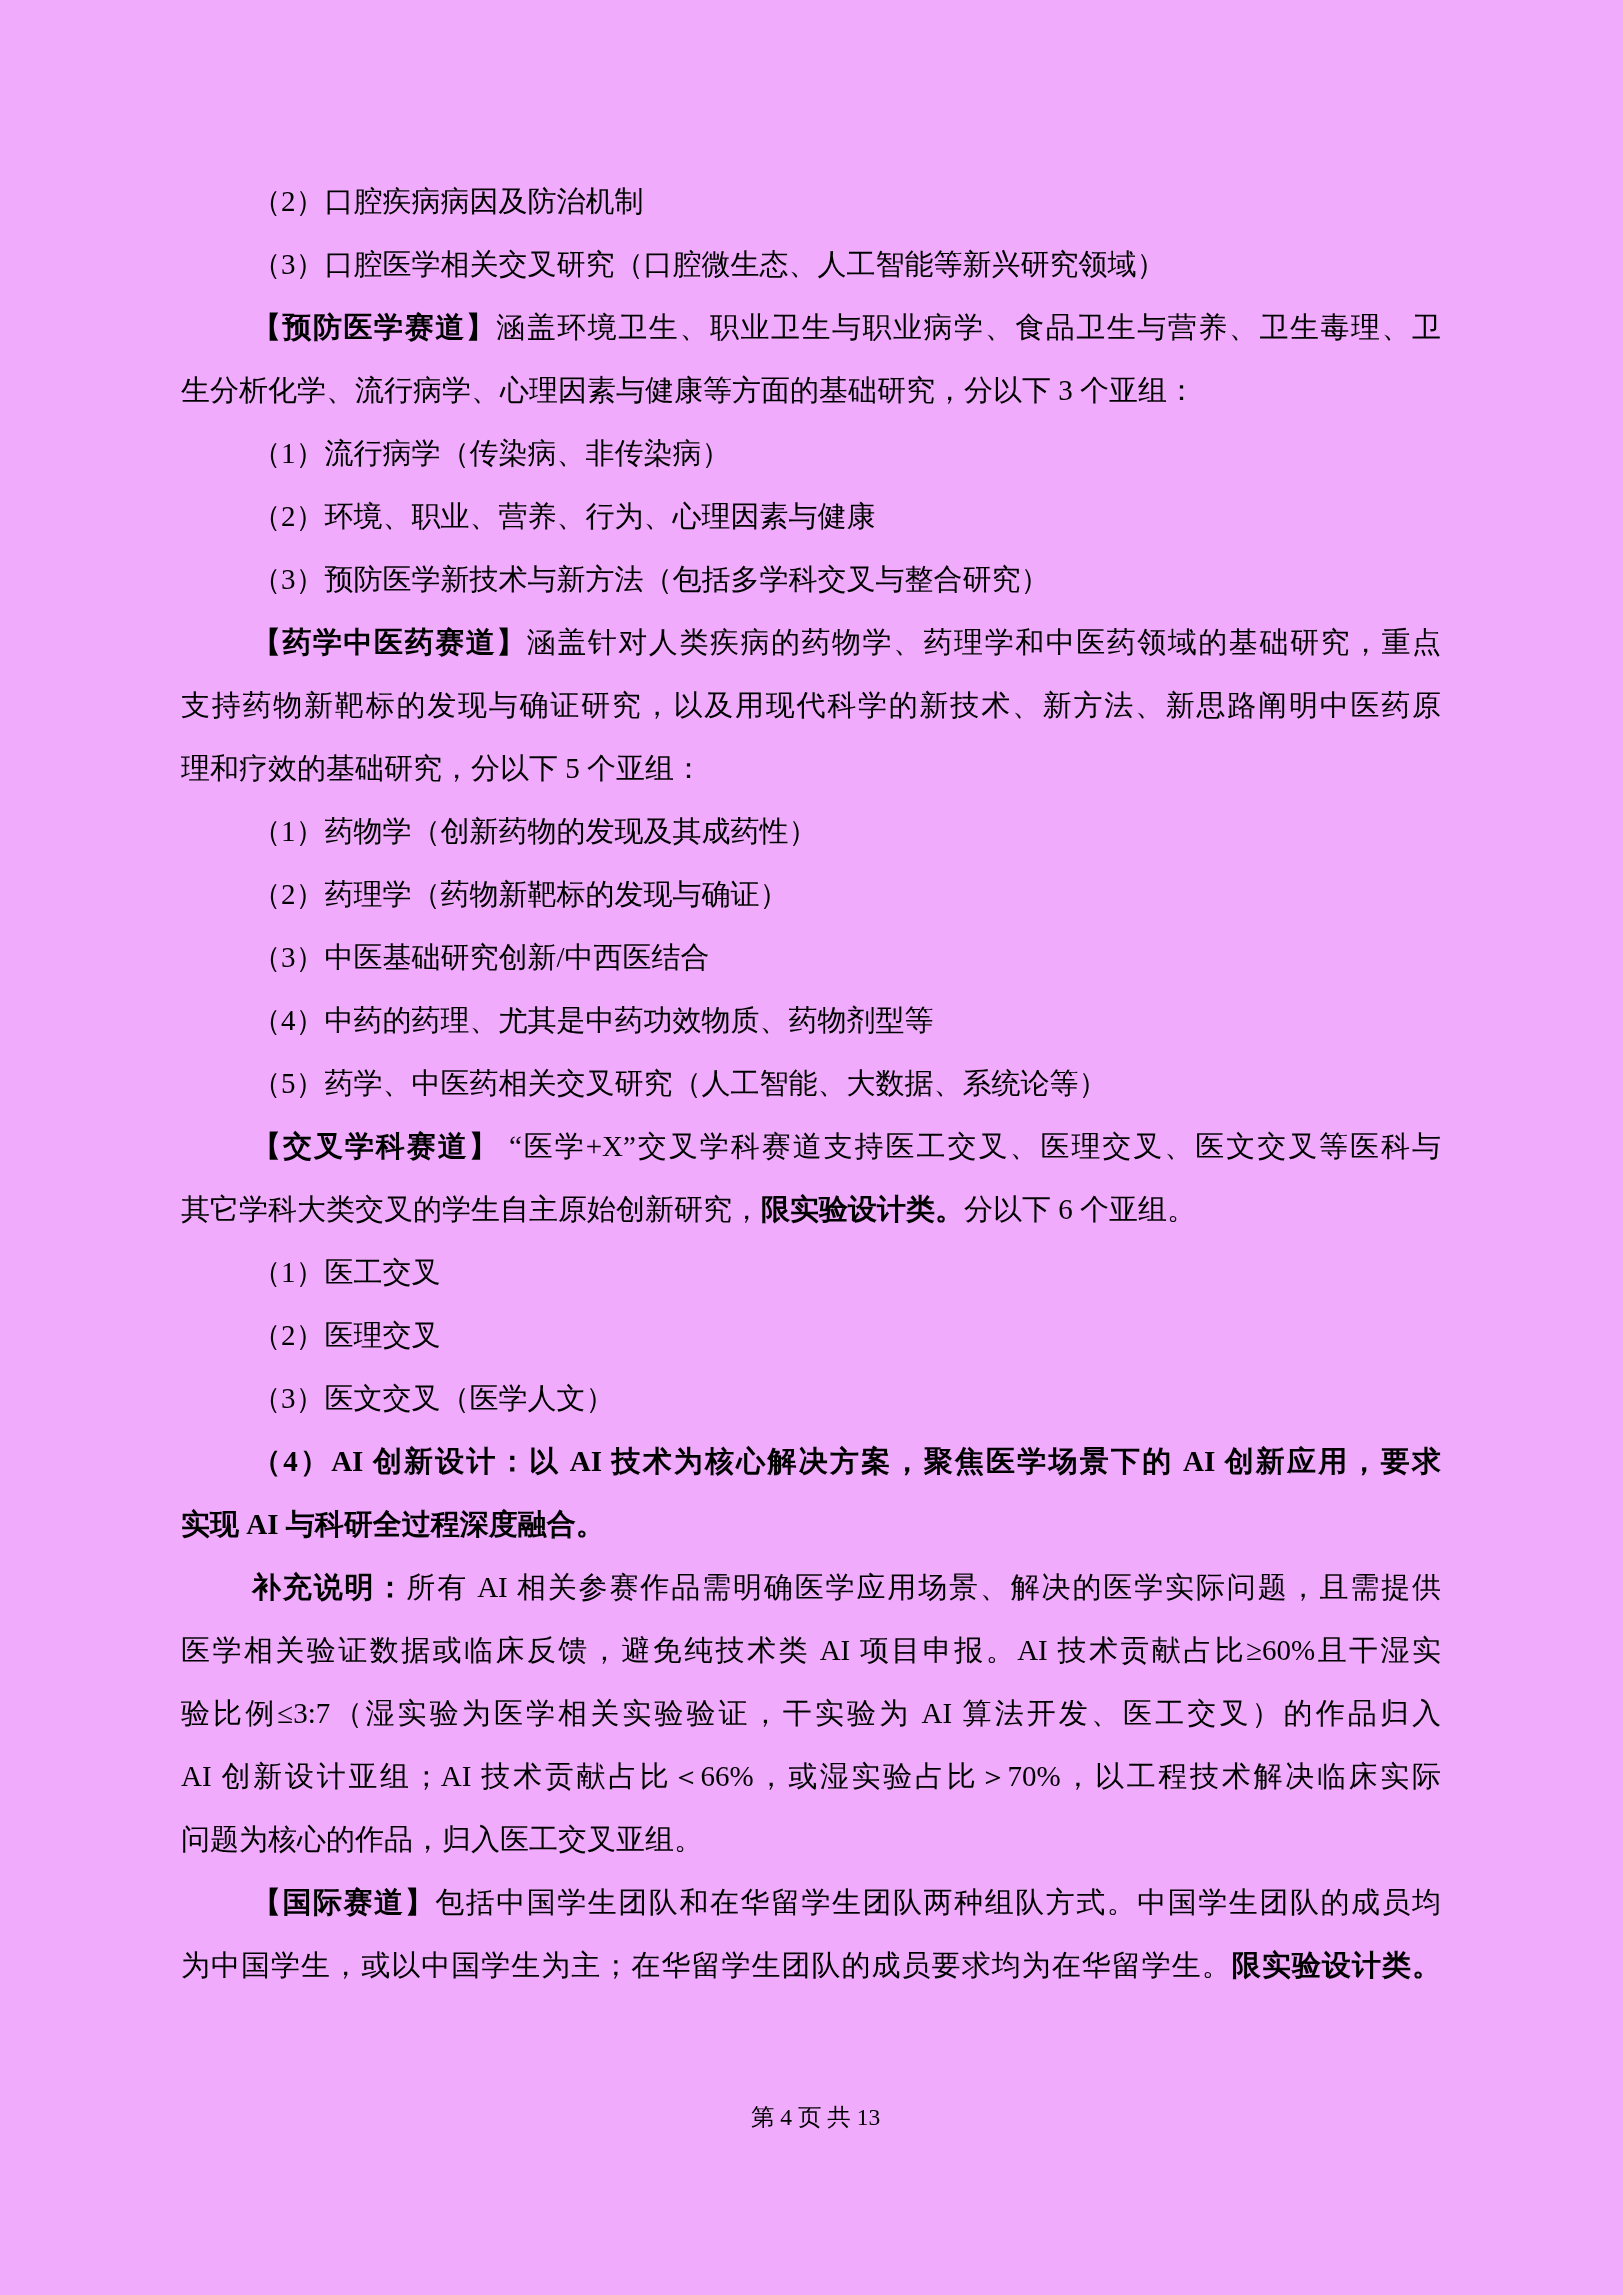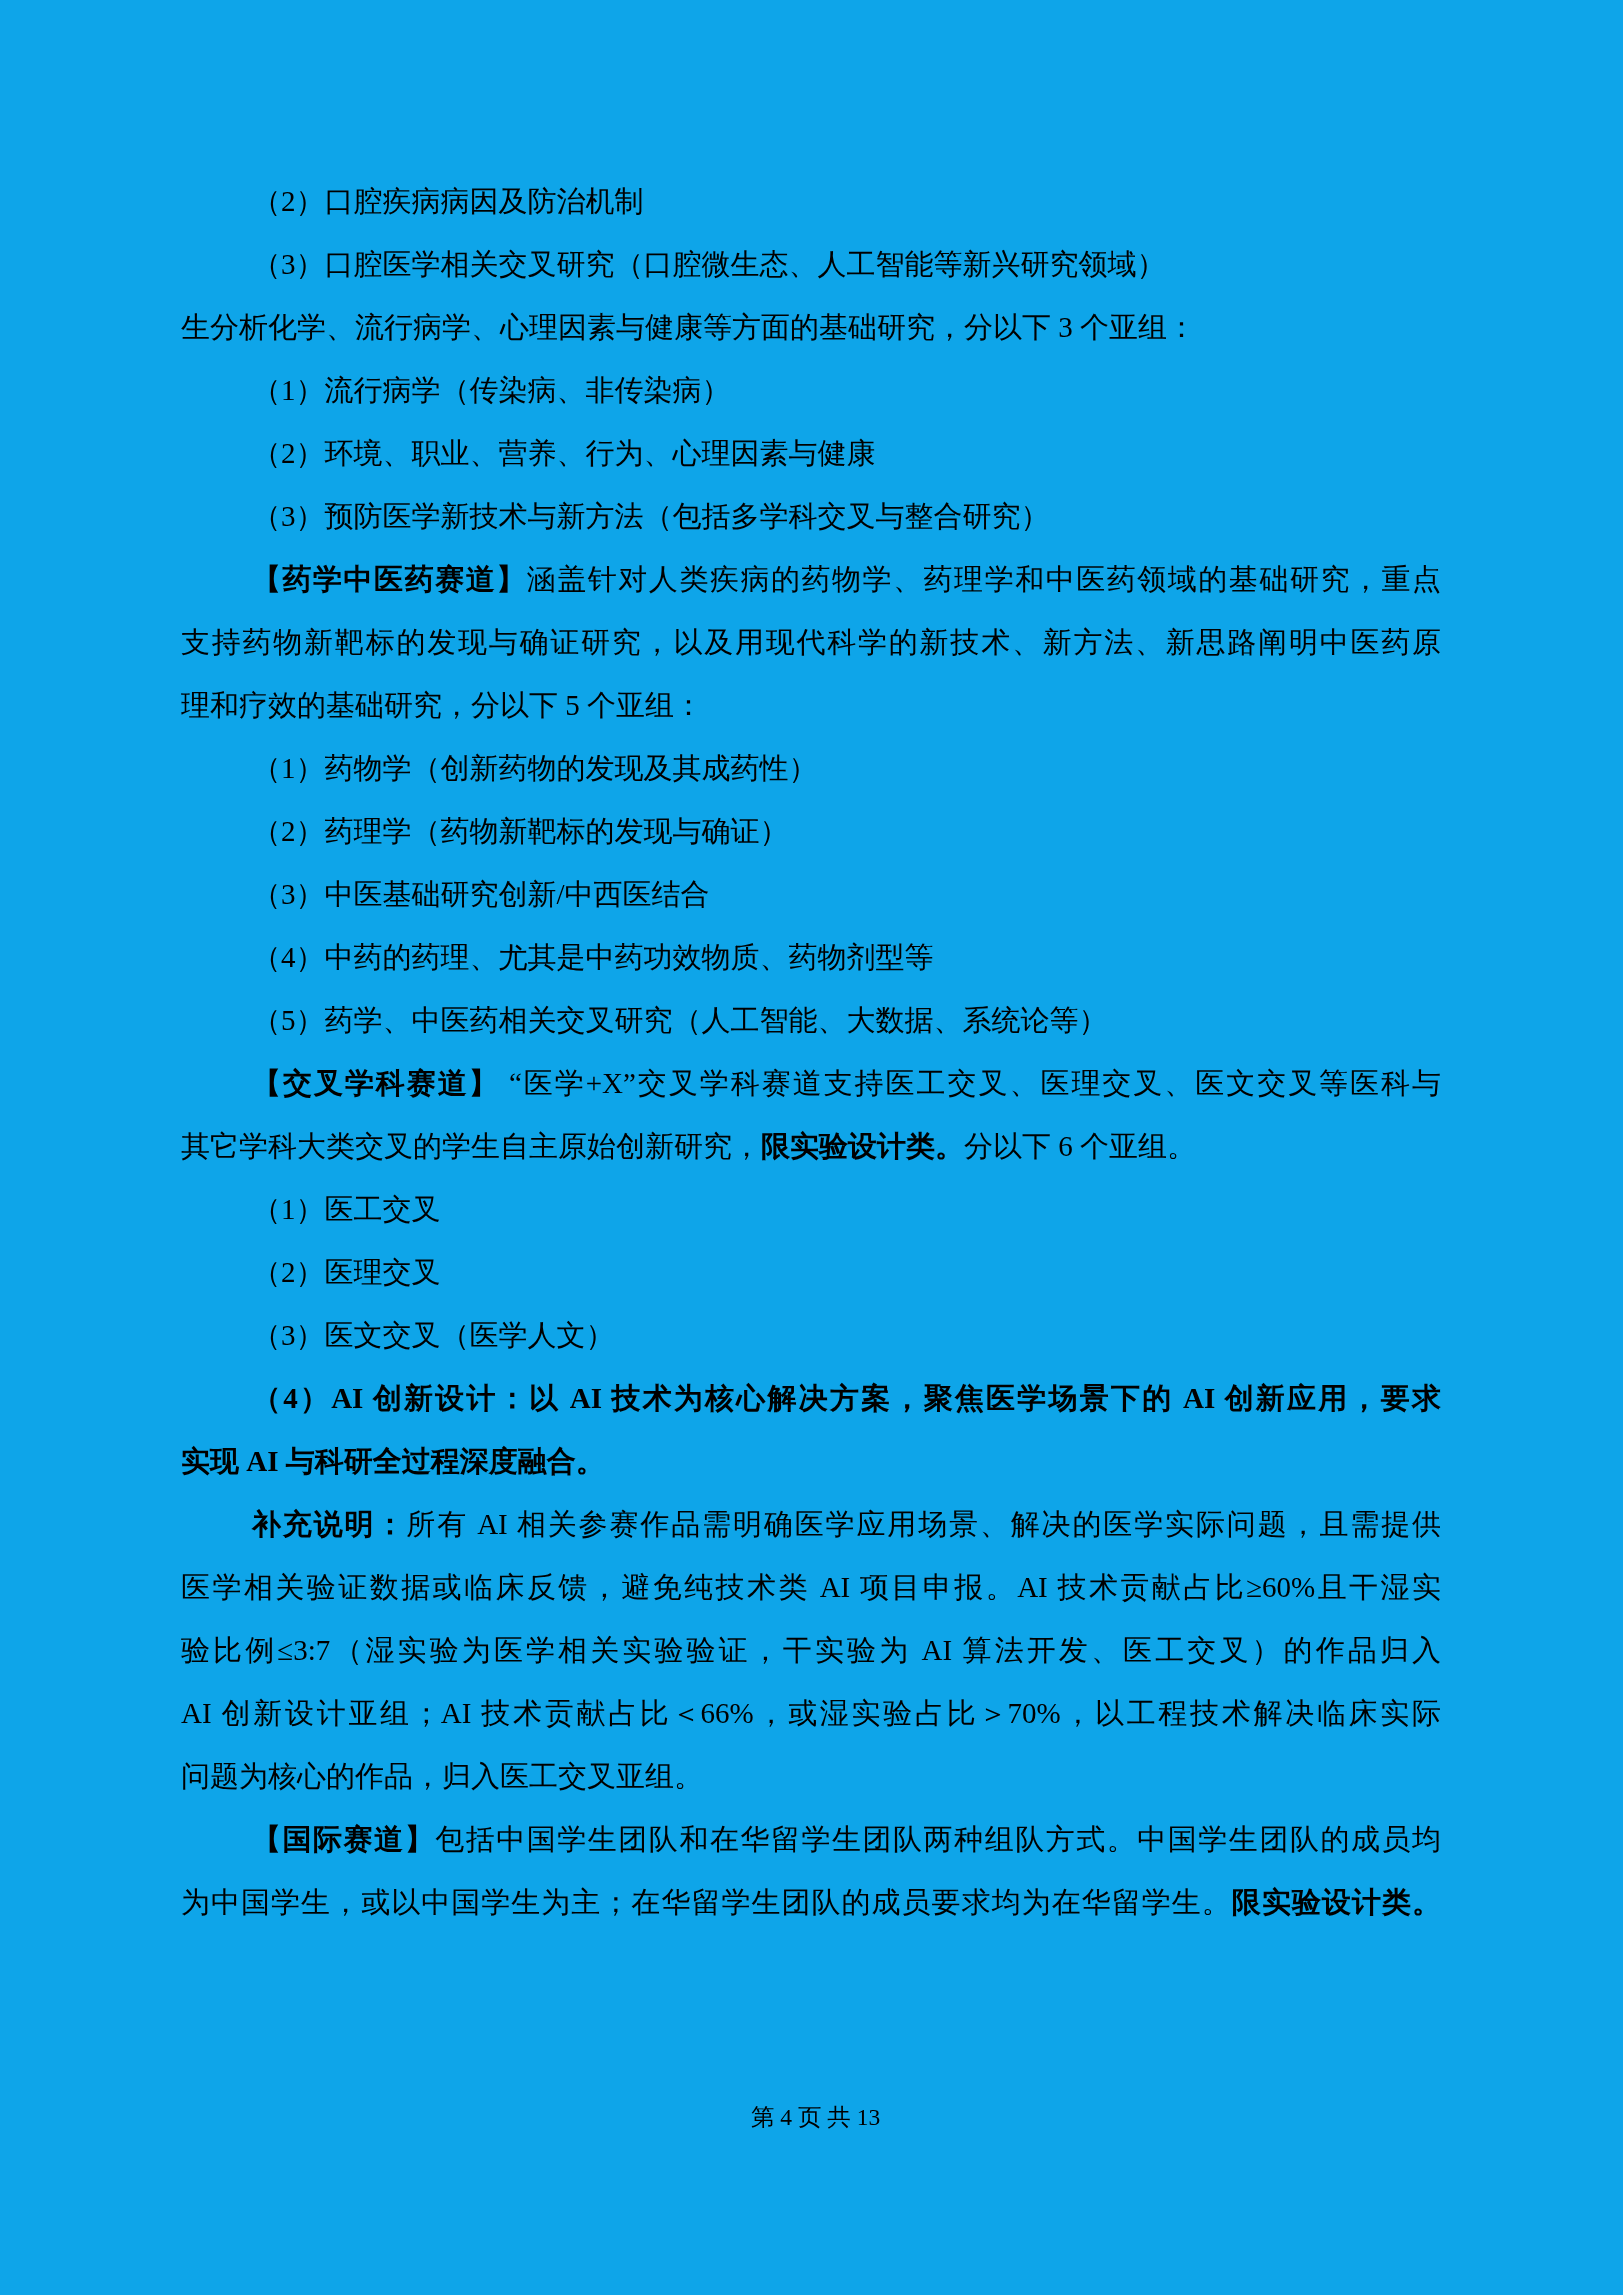--- a/index.html
+++ b/index.html
@@ -12,21 +12,21 @@
     height: 2295px;
     position: relative;
     font-family: "Liberation Serif", "DejaVu Serif", serif;
     color: #000000;
   }
   .page {
     position: absolute;
     left: 0; top: 0;
     width: 1623px;
     height: 2295px;
-    background: #0ea5e9;
+    background: #f0abfc;
     overflow: hidden;
   }
   .content {
     position: absolute;
     left: 181px;
     top: 170px;
     width: 1260px;
   }
   .ln {
     margin: 0;
@@ -54,20 +54,21 @@
     font-size: 23.5px;
   }
 </style>
 </head>
 <body>
 
 <div class="page">
   <main class="content" id="doc-body">
       <p class="ln ind"><span>（2）口腔疾病病因及防治机制</span></p>
       <p class="ln ind"><span>（3）口腔医学相关交叉研究（口腔微生态、人工智能等新兴研究领域）</span></p>
+      <p class="ln ind fill"><span class="b">【预防医学赛道】</span><span>涵盖环境卫生、职业卫生与职业病学、食品卫生与营养、卫生毒理、卫</span></p>
       <p class="ln"><span>生分析化学、流行病学、心理因素与健康等方面的基础研究，分以下 3 个亚组：</span></p>
       <p class="ln ind"><span>（1）流行病学（传染病、非传染病）</span></p>
       <p class="ln ind"><span>（2）环境、职业、营养、行为、心理因素与健康</span></p>
       <p class="ln ind"><span>（3）预防医学新技术与新方法（包括多学科交叉与整合研究）</span></p>
       <p class="ln ind fill"><span class="b">【药学中医药赛道】</span><span>涵盖针对人类疾病的药物学、药理学和中医药领域的基础研究，重点</span></p>
       <p class="ln fill"><span>支持药物新靶标的发现与确证研究，以及用现代科学的新技术、新方法、新思路阐明中医药原</span></p>
       <p class="ln"><span>理和疗效的基础研究，分以下 5 个亚组：</span></p>
       <p class="ln ind"><span>（1）药物学（创新药物的发现及其成药性）</span></p>
       <p class="ln ind"><span>（2）药理学（药物新靶标的发现与确证）</span></p>
       <p class="ln ind"><span>（3）中医基础研究创新/中西医结合</span></p>

